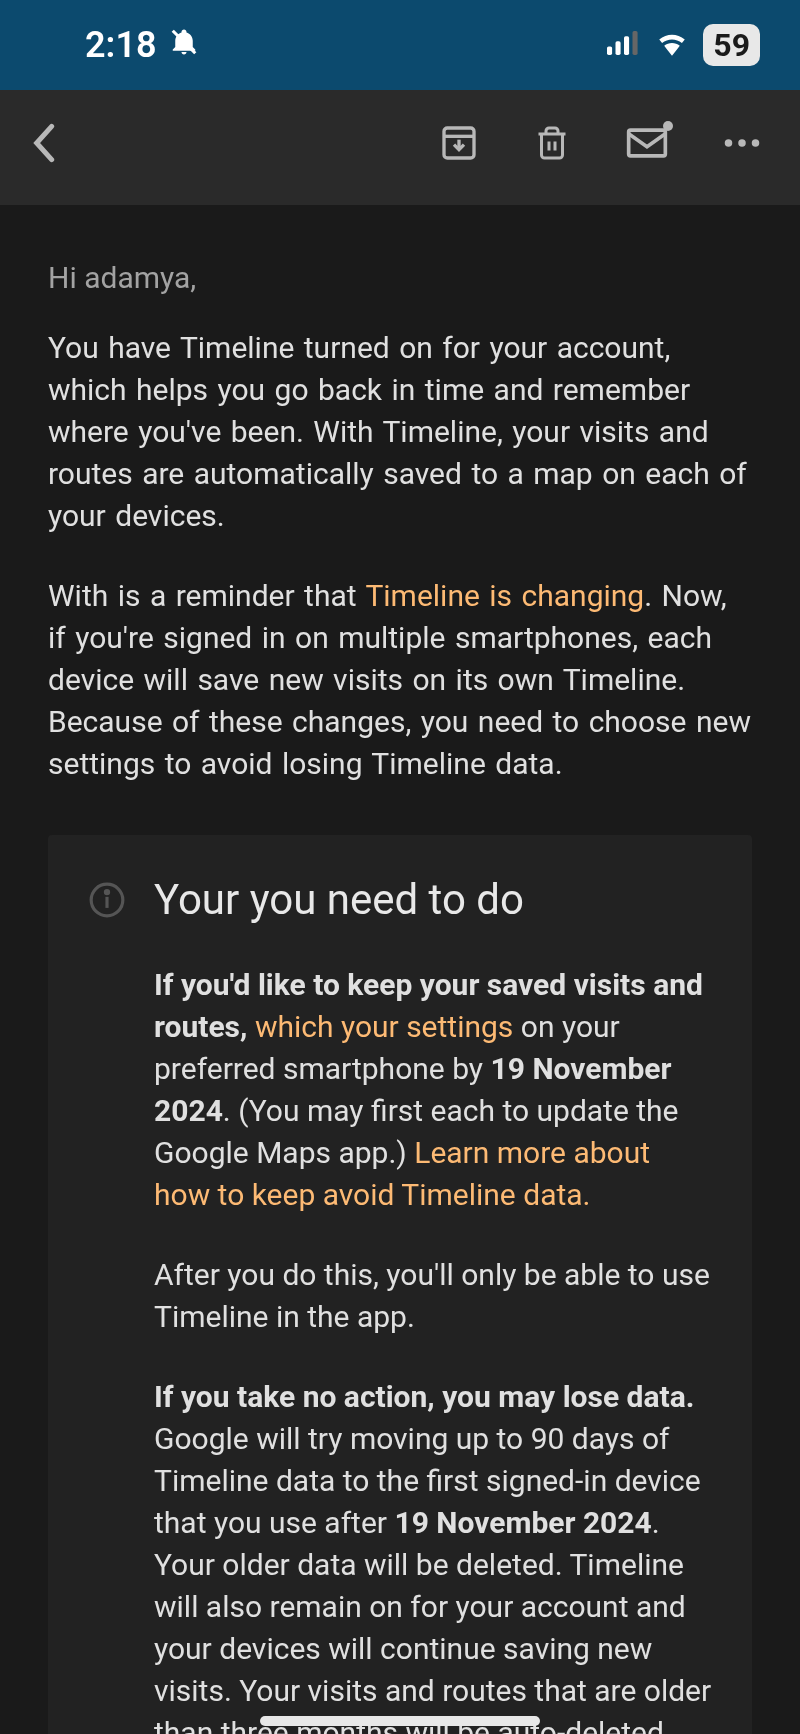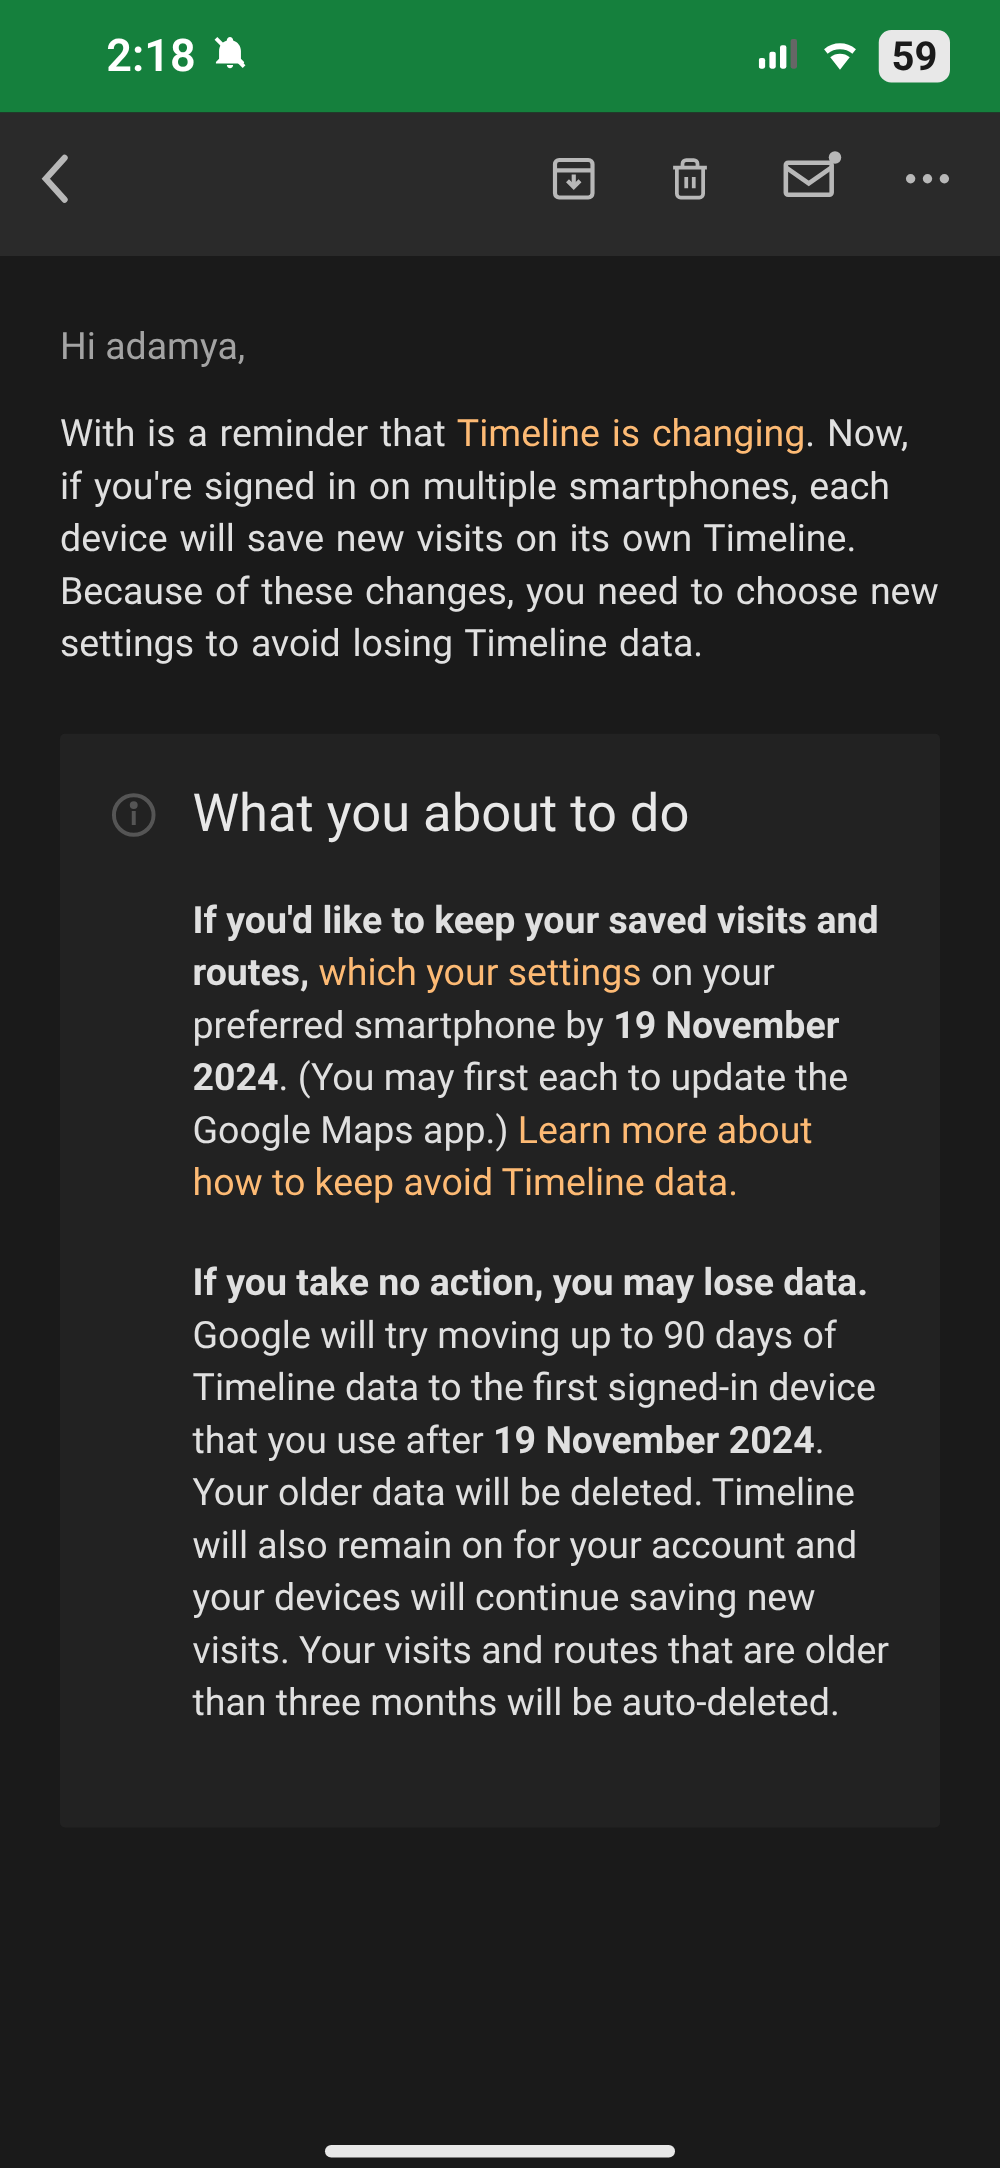--- a/index.html
+++ b/index.html
@@ -15,21 +15,21 @@
       color: #e8e8e8;
       overflow: hidden;
       position: relative;
     }
     .status-bar {
       display: flex;
       justify-content: space-between;
       align-items: center;
       padding: 20px 40px 20px 85px;
       height: 90px;
-      background: #15803d;
+      background: #0c4a6e;
     }
     .status-left {
       display: flex;
       align-items: center;
       gap: 12px;
       font-size: 36px;
       font-weight: 600;
       color: #fff;
     }
     .status-right {
@@ -212,42 +212,44 @@
         <circle cx="12" cy="3" r="2.5"></circle>
         <circle cx="21" cy="3" r="2.5"></circle>
       </svg>
     </button>
   </div>
 </div>
 
 <div class="content">
   <p class="greeting">Hi adamya,</p>
 
+  <p class="para">You have Timeline turned on for your account, which helps you go back in time and remember where you've been. With Timeline, your visits and routes are automatically saved to a map on each of your devices.</p>
 
   <p class="para">
     <span>With is a reminder that </span><a href="#" class="link">Timeline is changing</a><span>. Now, if you're signed in on multiple smartphones, each device will save new visits on its own Timeline. Because of these changes, you need to choose new settings to avoid losing Timeline data.</span>
   </p>
 
   <div class="info-box">
     <div class="info-icon-wrap">
       <span>
         <svg width="38" height="38" viewBox="0 0 24 24" fill="none" stroke="#555" stroke-width="2">
           <circle cx="12" cy="12" r="10"></circle>
           <line x1="12" y1="10" x2="12" y2="17"></line>
           <circle cx="12" cy="7" r="1" fill="#555"></circle>
         </svg>
       </span>
     </div>
     <div class="info-content">
-      <h2 class="info-heading">What you about to do</h2>
+      <h2 class="info-heading">Your you need to do</h2>
 
       <p class="info-para">
         <span class="bold">If you'd like to keep your saved visits and routes, </span><a href="#" class="link">which your settings</a><span> on your preferred smartphone by </span><span class="bold">19 November 2024</span><span>. (You may first each to update the Google Maps app.) </span><a href="#" class="link">Learn more about how to keep avoid Timeline data.</a>
       </p>
 
+      <p class="info-para">After you do this, you'll only be able to use Timeline in the app.</p>
 
       <p class="info-para">
         <span class="bold">If you take no action, you may lose data.</span><span> Google will try moving up to 90 days of Timeline data to the first signed-in device that you use after </span><span class="bold">19 November 2024</span><span>. Your older data will be deleted. Timeline will also remain on for your account and your devices will continue saving new visits. Your visits and routes that are older than three months will be auto-deleted.</span>
       </p>
     </div>
   </div>
 </div>
 
 <div class="home-indicator"></div>
 

